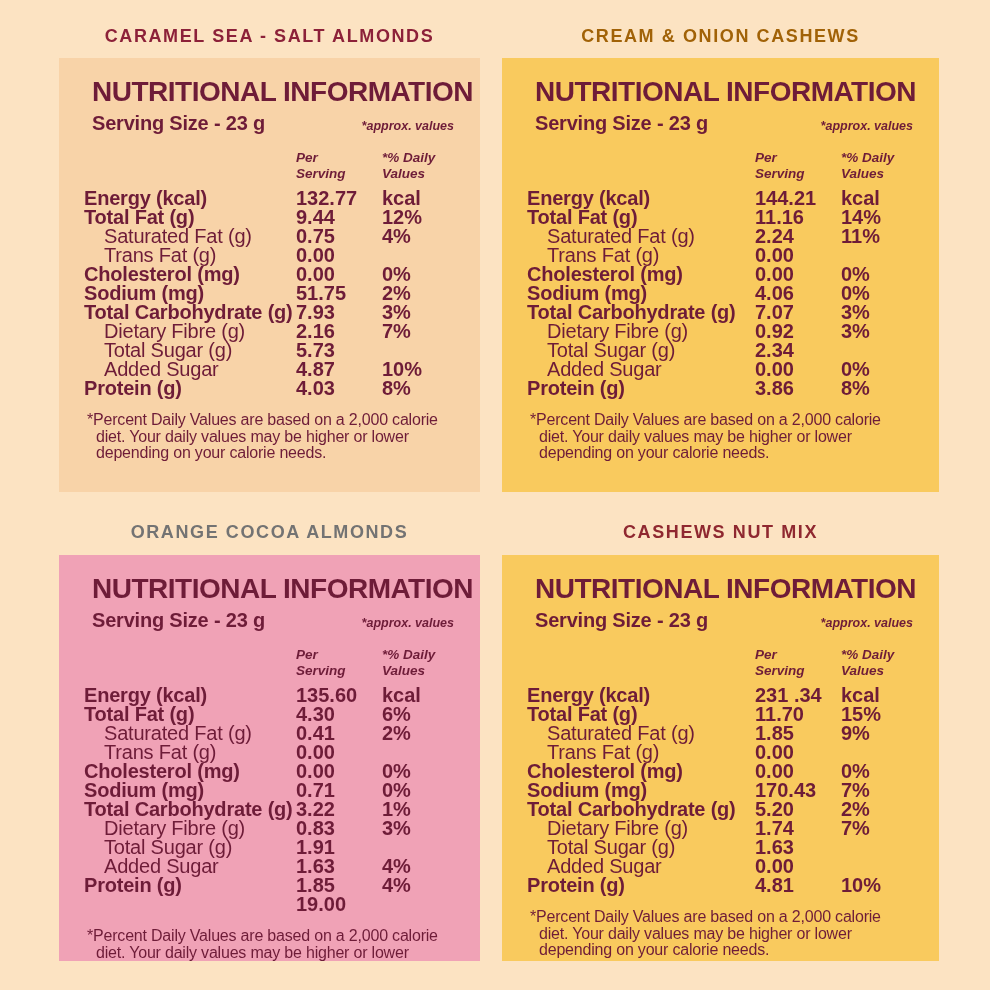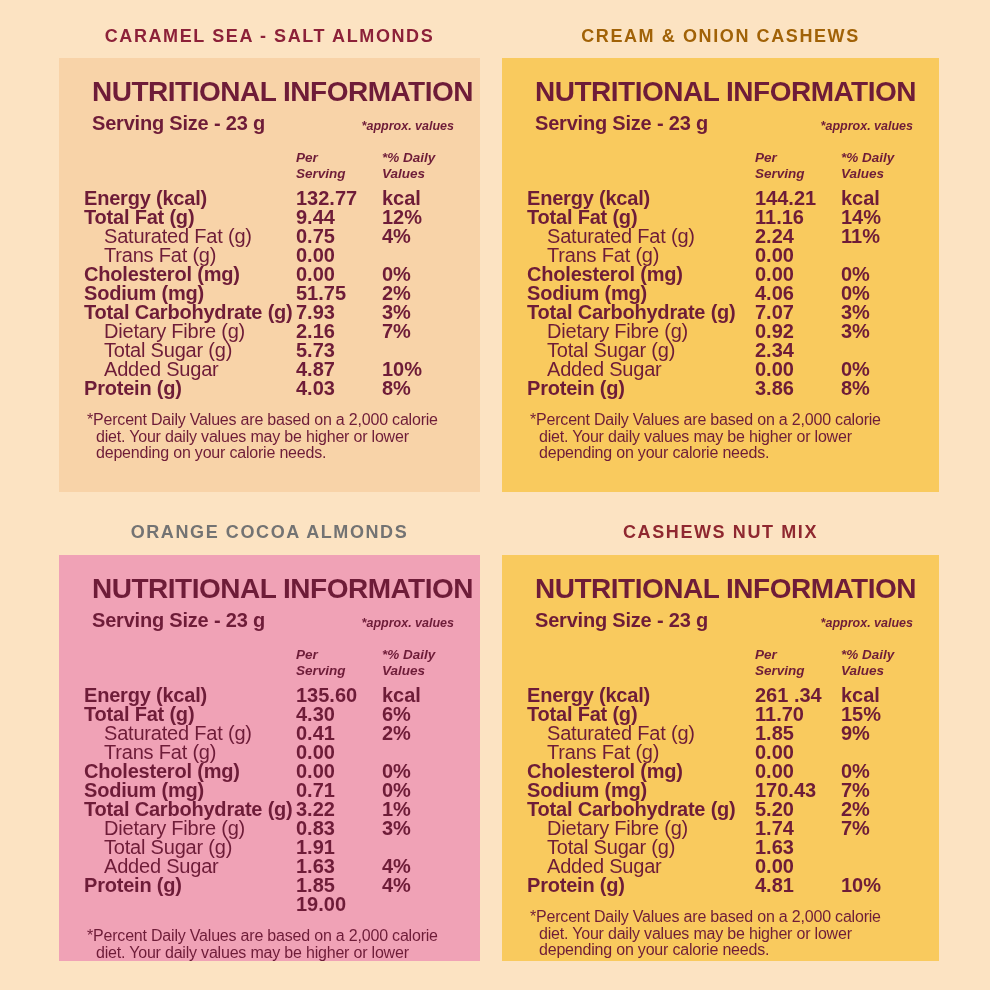--- a/index.html
+++ b/index.html
@@ -317,21 +317,21 @@
         <span class="approx-note">*approx. values</span>
       </div>
       <div class="cols-header">
         <span></span>
         <span><span>Per</span><br><span>Serving</span></span>
         <span><span>*% Daily</span><br><span>Values</span></span>
       </div>
       <div class="rows">
           <div class="nrow main">
             <span class="label">Energy (kcal)</span>
-            <span class="value">261 .34</span>
+            <span class="value">231 .34</span>
             <span class="daily">kcal</span>
           </div>
           <div class="nrow main">
             <span class="label">Total Fat (g)</span>
             <span class="value">11.70</span>
             <span class="daily">15%</span>
           </div>
           <div class="nrow">
             <span class="label indent">Saturated Fat (g)</span>
             <span class="value">1.85</span>

